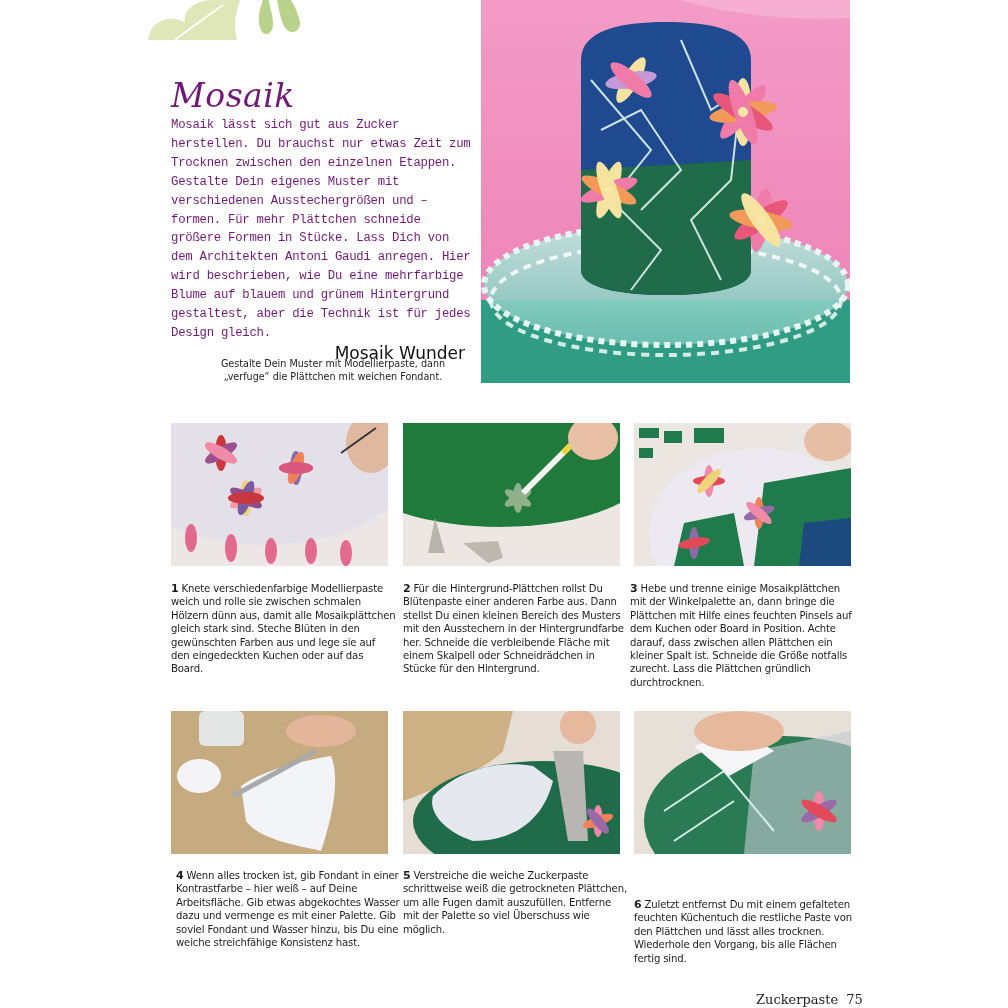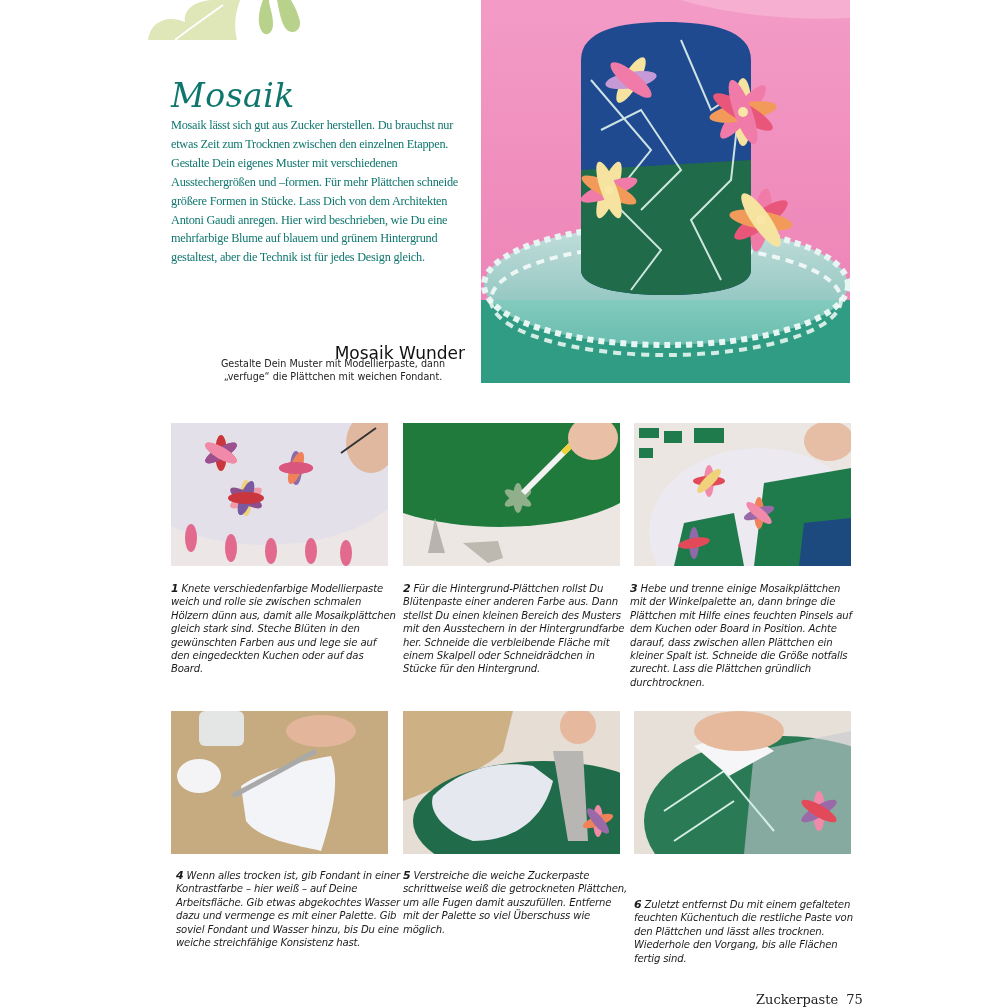--- a/index.html
+++ b/index.html
@@ -3,38 +3,38 @@
 <meta charset="utf-8">
 <style>
   html, body { margin:0; padding:0; }
   body { width:1008px; height:1008px; background:#ffffff; position:relative; overflow:hidden; font-family:"DejaVu Sans", sans-serif; color:#1a1a1a; }
   .abs { position:absolute; }
 
   
   .leaf-deco { left:145px; top:0; width:165px; height:40px; }
 
   
-  .title { left:171px; top:76px; font-family:"DejaVu Serif", serif; font-style:italic; font-size:33px; letter-spacing:0.5px; color:#0f766e; line-height:40px; }
-  .intro { left:171px; top:116px; width:300px; font-family:Liberation Serif, serif; font-size:12.3px; line-height:18.9px; color:#0f766e; letter-spacing:-0.25px; }
+  .title { left:171px; top:76px; font-family:"DejaVu Serif", serif; font-style:italic; font-size:33px; letter-spacing:0.5px; color:#701a75; line-height:40px; }
+  .intro { left:171px; top:116px; width:300px; font-family:Liberation Mono, monospace; font-size:12.3px; line-height:18.9px; color:#701a75; letter-spacing:-0.25px; }
   .caption-head { left:220px; top:343px; width:245px; text-align:right; font-size:17px; color:#111; }
   .caption-body { left:200px; top:357px; width:266px; text-align:center; font-size:9.6px; line-height:13px; color:#222; }
 
   
   .hero { left:481px; top:0; width:369px; height:383px; overflow:hidden; background:#f08fbf; }
 
   
   .photo { width:217px; height:143px; overflow:hidden; }
   .p1 { left:171px; top:423px; }
   .p2 { left:403px; top:423px; }
   .p3 { left:634px; top:423px; }
   .p4 { left:171px; top:711px; }
   .p5 { left:403px; top:711px; }
   .p6 { left:634px; top:711px; }
 
-  .step { width:225px; font-size:10.1px; line-height:13.4px; color:#1b1b1b; letter-spacing:-0.15px;font-style:italic; }
+  .step { width:225px; font-size:10.1px; line-height:13.4px; color:#1b1b1b; letter-spacing:-0.15px; }
   .s1 { left:171px; top:582px; }
   .s2 { left:403px; top:582px; }
   .s3 { left:630px; top:582px; }
   .s4 { left:176px; top:869px; }
   .s5 { left:403px; top:869px; }
   .s6 { left:634px; top:898px; }
   .step .num { font-weight:bold; font-size:11px; margin-right:3px; }
 
   .folio { left:756px; top:992px; font-family:"DejaVu Serif", serif; font-size:13px; color:#222; }
   .folio .pg { margin-left:8px;margin-top:32px; }

